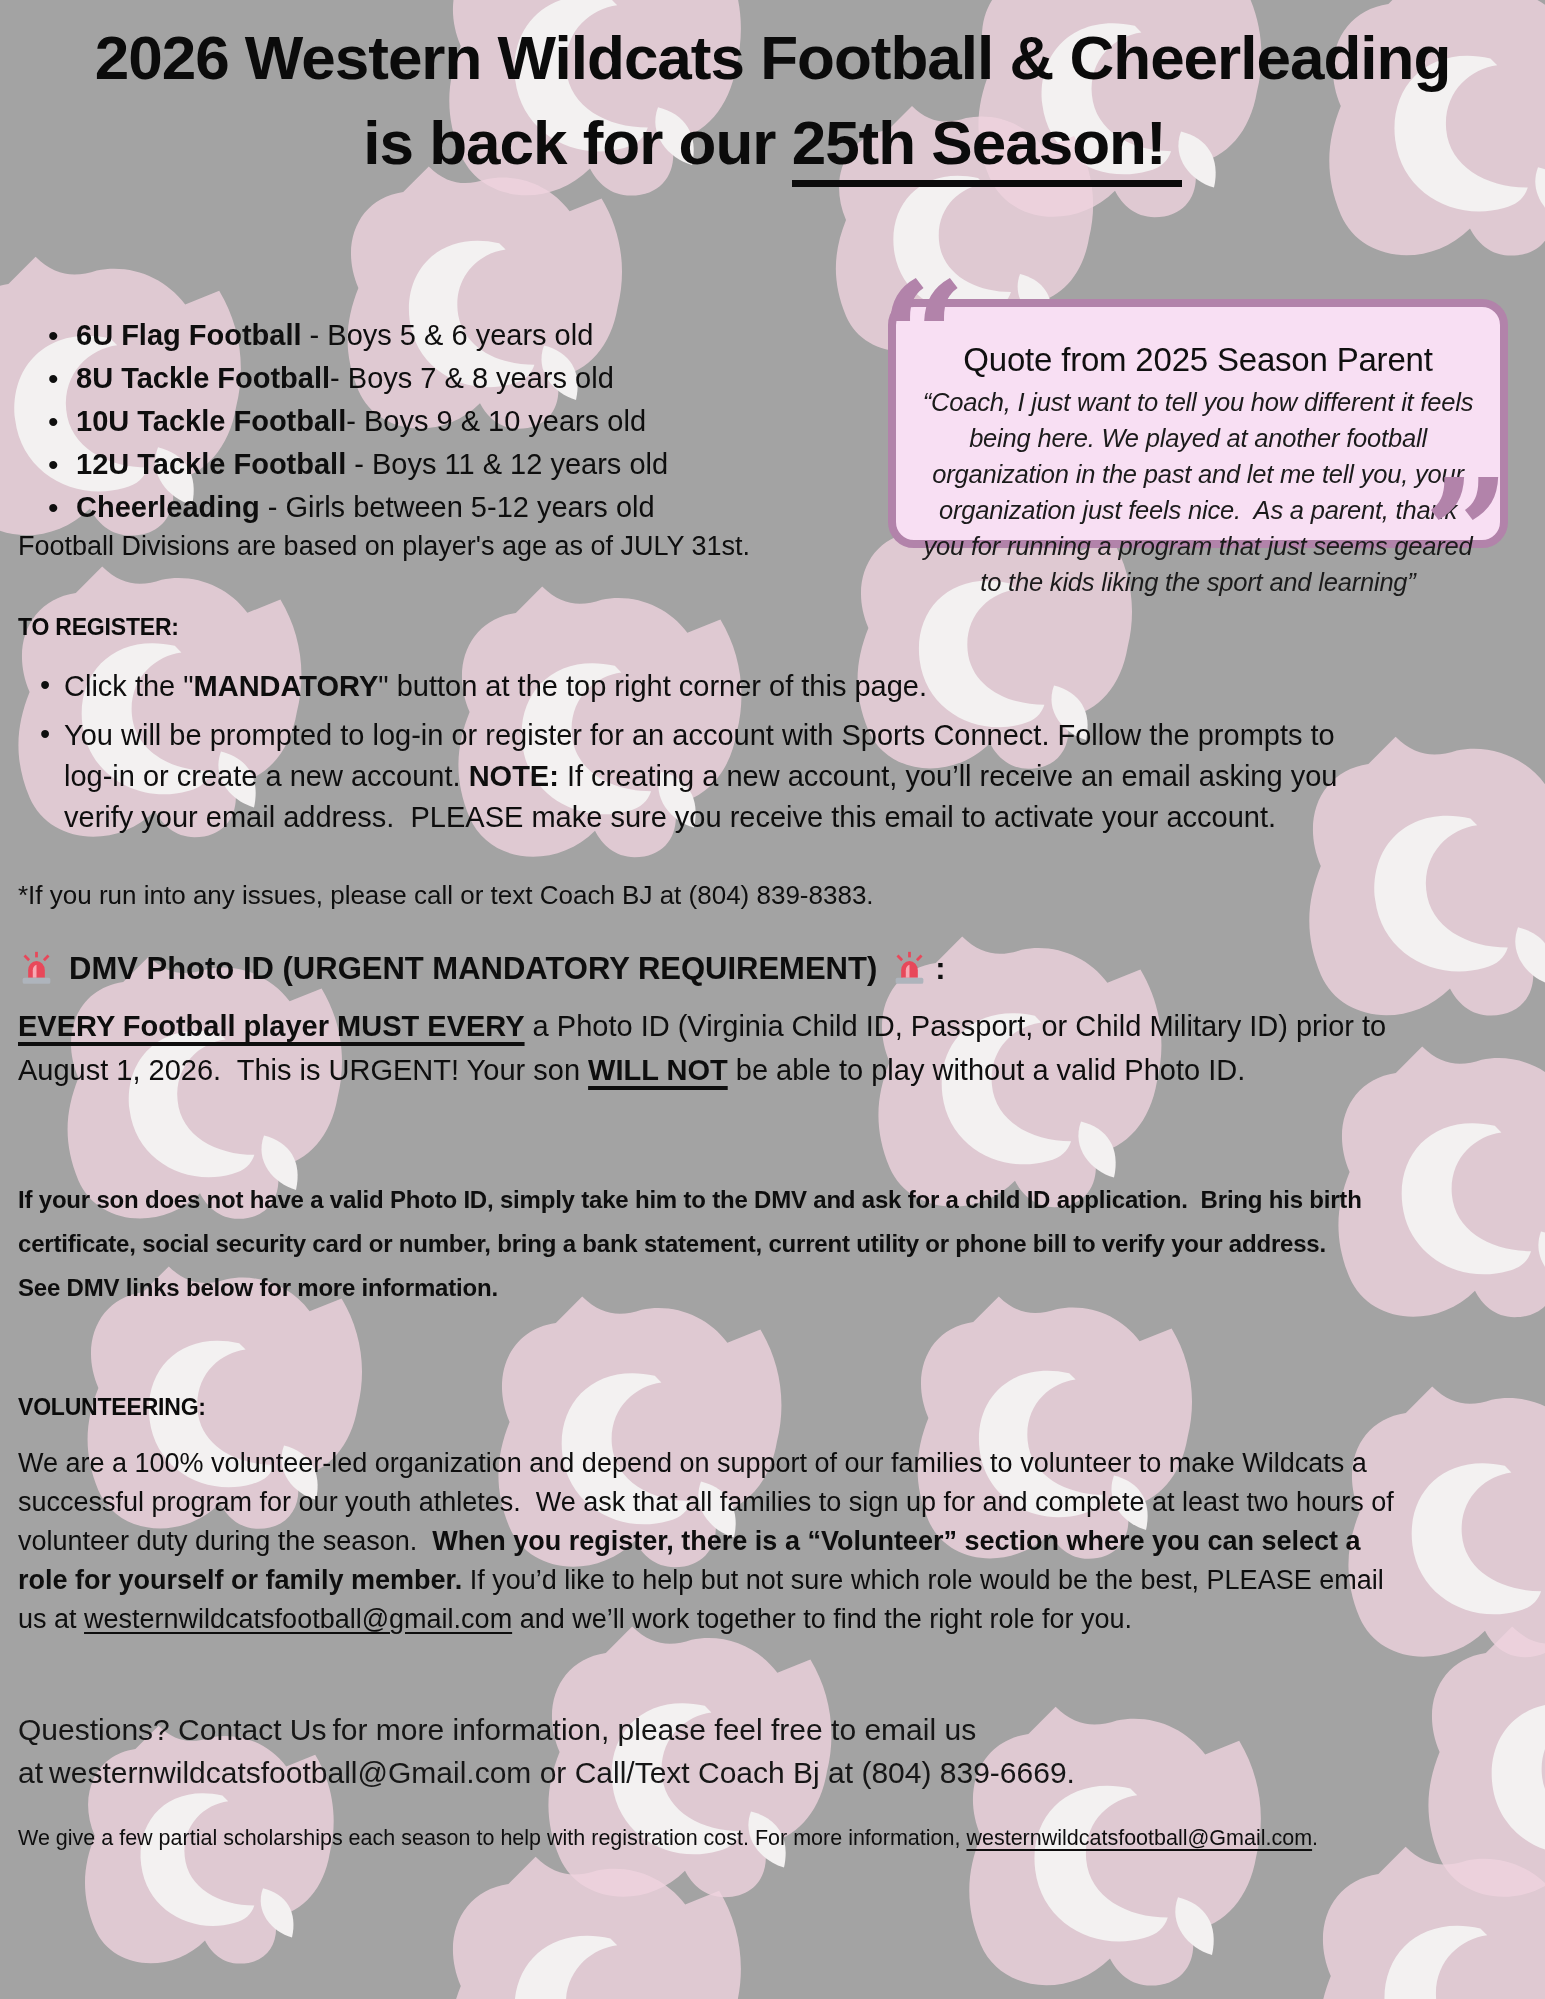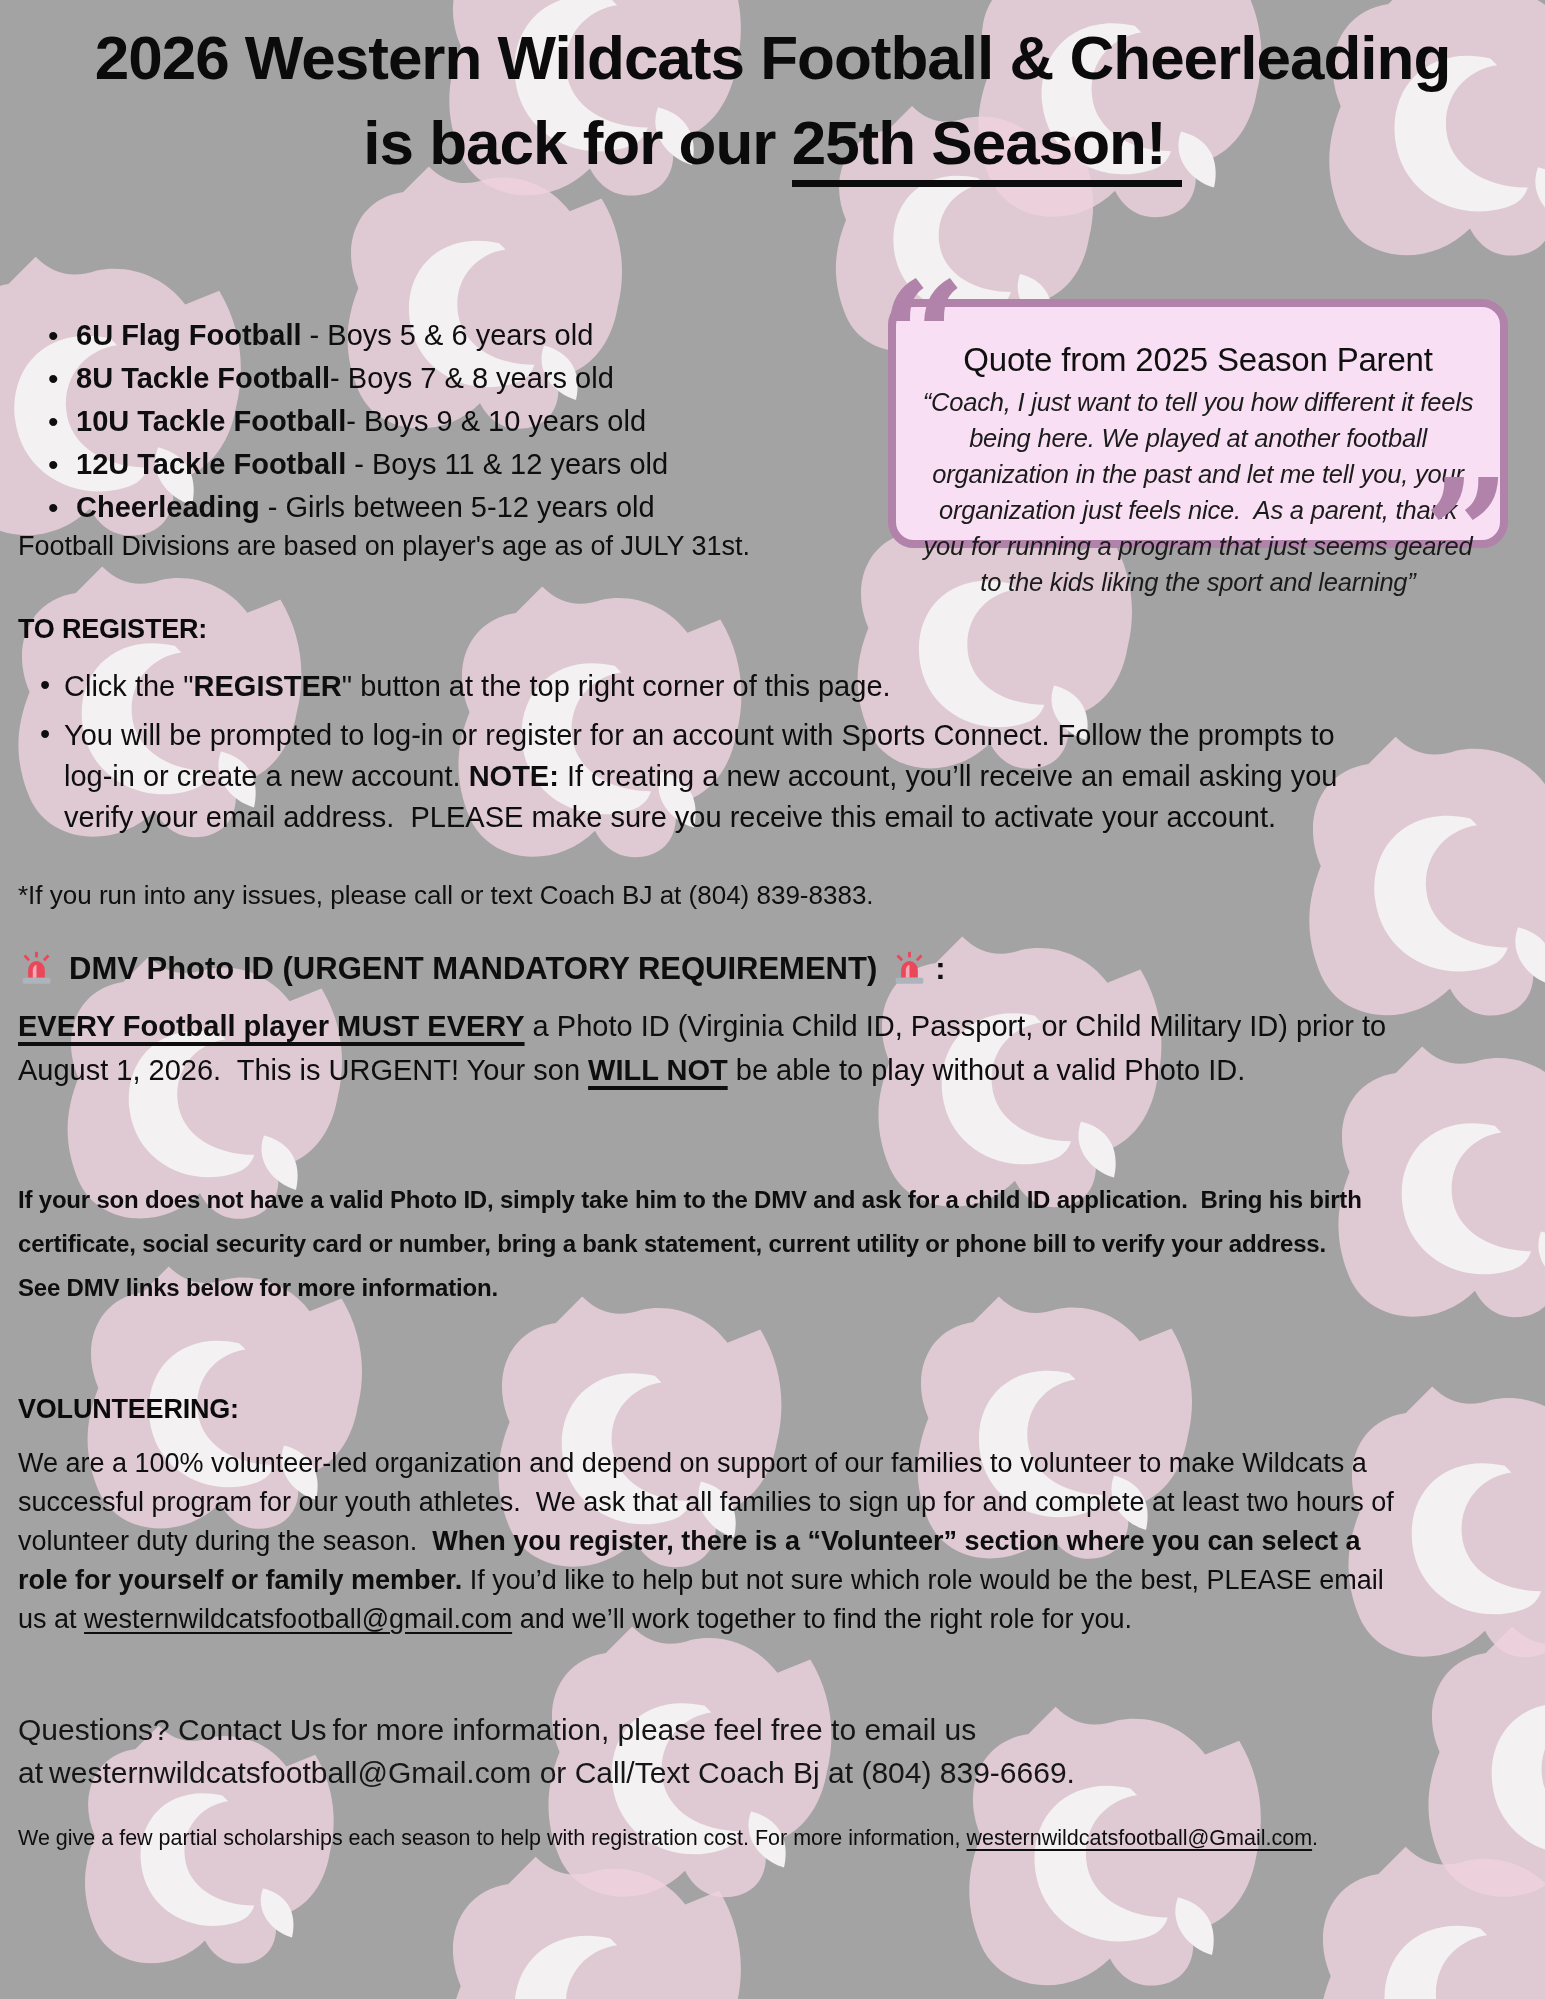--- a/index.html
+++ b/index.html
@@ -18,21 +18,21 @@
 
   .intro-h { font-size:34px; font-weight:bold; letter-spacing:-0.3px; line-height:1.83; color:#0b0b0b; }
 
   ul.teams { list-style:none; }
   ul.teams li { position:relative; padding-left:58px; font-size:29px; line-height:43px; }
   ul.teams li::before { content:"\2022"; position:absolute; left:30px; top:0; font-size:30px; }
   .b { font-weight:bold; }
 
   .divnote { font-size:27px; }
 
-  .sect { font-size:27px; font-weight:bold; letter-spacing:-0.2px; color:#0b0b0b; }
+  .sect { font-size:23px; font-weight:bold; letter-spacing:-0.2px; color:#0b0b0b; }
 
   ul.reg { list-style:none; max-width:1320px; }
   ul.reg li { position:relative; padding-left:46px; font-size:29px; line-height:41px; margin-bottom:8px; }
   ul.reg li::before { content:"\2022"; position:absolute; left:22px; top:-1px; font-size:29px; }
 
   .foot1 { font-size:26px; }
 
   .dmv-h { display:flex; align-items:center; gap:14px; font-size:31px; font-weight:bold; }
   .dmv-h .colon { margin-left:-7px; }
   .siren { width:37px; height:37px; }
@@ -126,21 +126,21 @@
     <div class="qmark open">“</div>
     <div class="qmark close">”</div>
     <h3>Quote from 2025 Season Parent</h3>
     <p>“Coach, I just want to tell you how different it feels being here. We played at another football organization in the past and let me tell you, your organization just feels nice.&nbsp; As a parent, thank you for running a program that just seems geared to the kids liking the sport and learning”</p>
   </div>
 
   <h2 class="blk sect" style="top:614px;">TO REGISTER:</h2>
 
   <ul class="blk reg" style="top:666px;">
     <li>
-      <span>Click the "</span><span class="b">REGISTER</span><span>" button at the top right corner of this page.</span>
+      <span>Click the "</span><span class="b">MANDATORY</span><span>" button at the top right corner of this page.</span>
     </li>
     <li>
       <span>You will be prompted to log-in or register for an account with Sports Connect. Follow the prompts to log-in or create a new account. </span><span class="b">NOTE:</span><span> If creating a new account, you’ll receive an email asking you verify your email address.&nbsp; PLEASE make sure you receive this email to activate your account.</span>
     </li>
   </ul>
 
   <p class="blk foot1" style="top:880px;">*If you run into any issues, please call or text Coach BJ at (804) 839-8383.</p>
 
   <h2 class="blk dmv-h" style="top:950px;">
     <svg class="siren" viewBox="0 0 40 40" aria-hidden="true">

